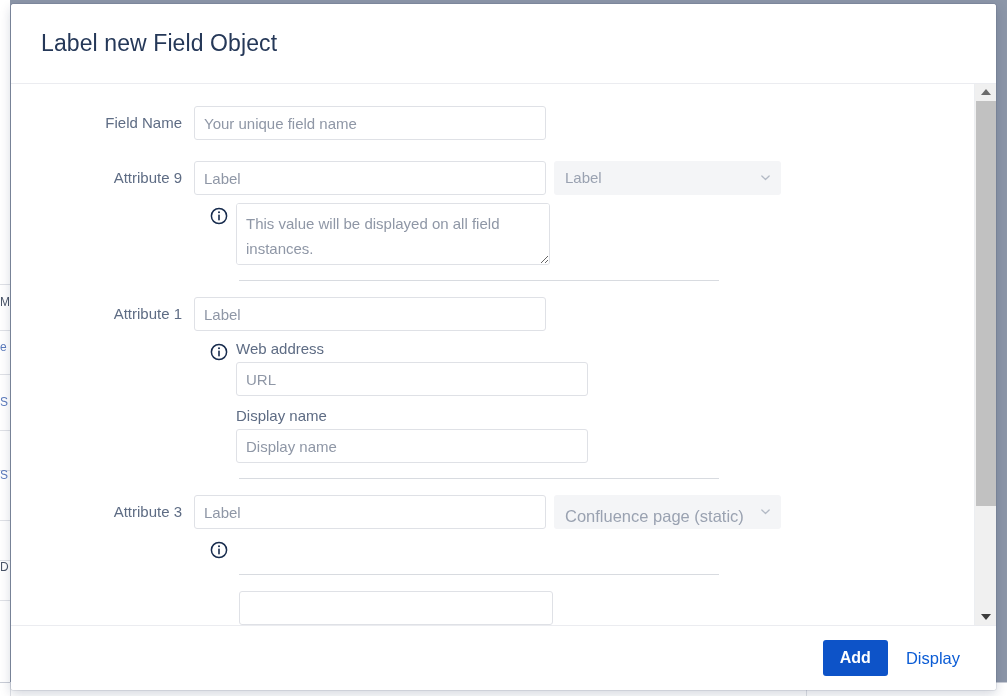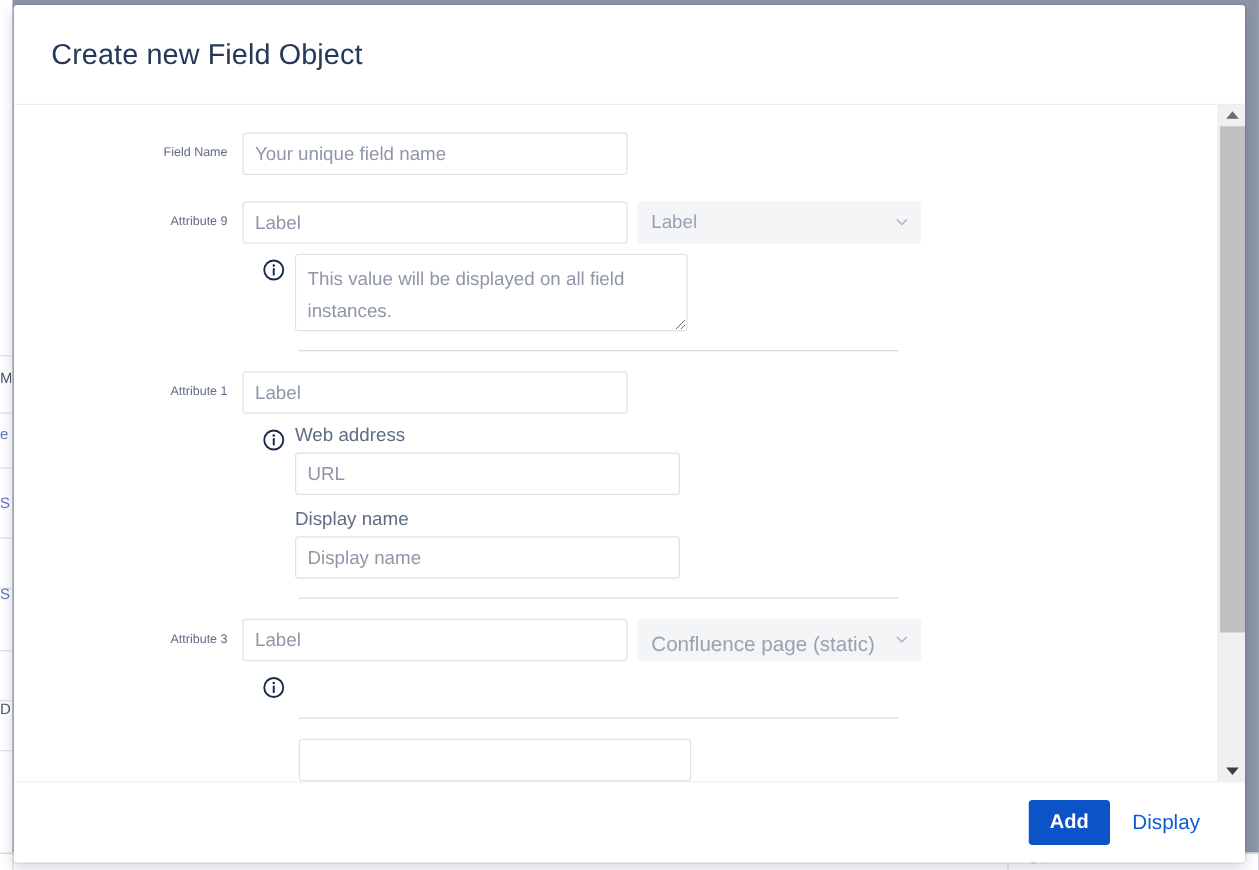--- a/index.html
+++ b/index.html
@@ -137,34 +137,34 @@
     display: flex;
     align-items: flex-start;
     margin-bottom: 0;
   }
   .row-label {
     width: 183px;
     flex: 0 0 183px;
     text-align: right;
     padding-right: 12px;
     box-sizing: border-box;
-    font-size: 10px;
+    font-size: 15px;
     color: #5e6c84;
     line-height: 34px;
   }
   .ctrl-main {
     display: flex;
     align-items: flex-start;
     gap: 8px;
   }
 
   .txt {
     box-sizing: border-box;
     height: 34px;
-    width: 308px;
+    width: 352px;
     padding: 0 9px;
     border: 1px solid #dfe1e6;
     border-radius: 3px;
     background: #fff;
     font-family: "Liberation Sans", sans-serif;
     font-size: 15px;
     color: #172b4d;
     outline: none;
   }
   .txt::placeholder { color: #8f97a6; opacity: 1; }
@@ -362,21 +362,21 @@
     <div class="behind-bottom-rule"></div>
     <div class="behind-bottom-div" style="left:10px"></div>
     <div class="behind-bottom-div" style="left:806px"></div>
     <div class="behind-bottom-text">UIF</div>
   </div>
 </div>
 
 <div class="modal">
 
   <div class="modal-header">
-    <div class="modal-title">Create new Field Object</div>
+    <div class="modal-title">Label new Field Object</div>
   </div>
 
   <div class="modal-body">
     <div class="body-scroll">
       <div class="form">
 
         <div class="row">
           <div class="row-label">Field Name</div>
           <div class="ctrl-main">
             <input class="txt" type="text" placeholder="Your unique field name" style="">

